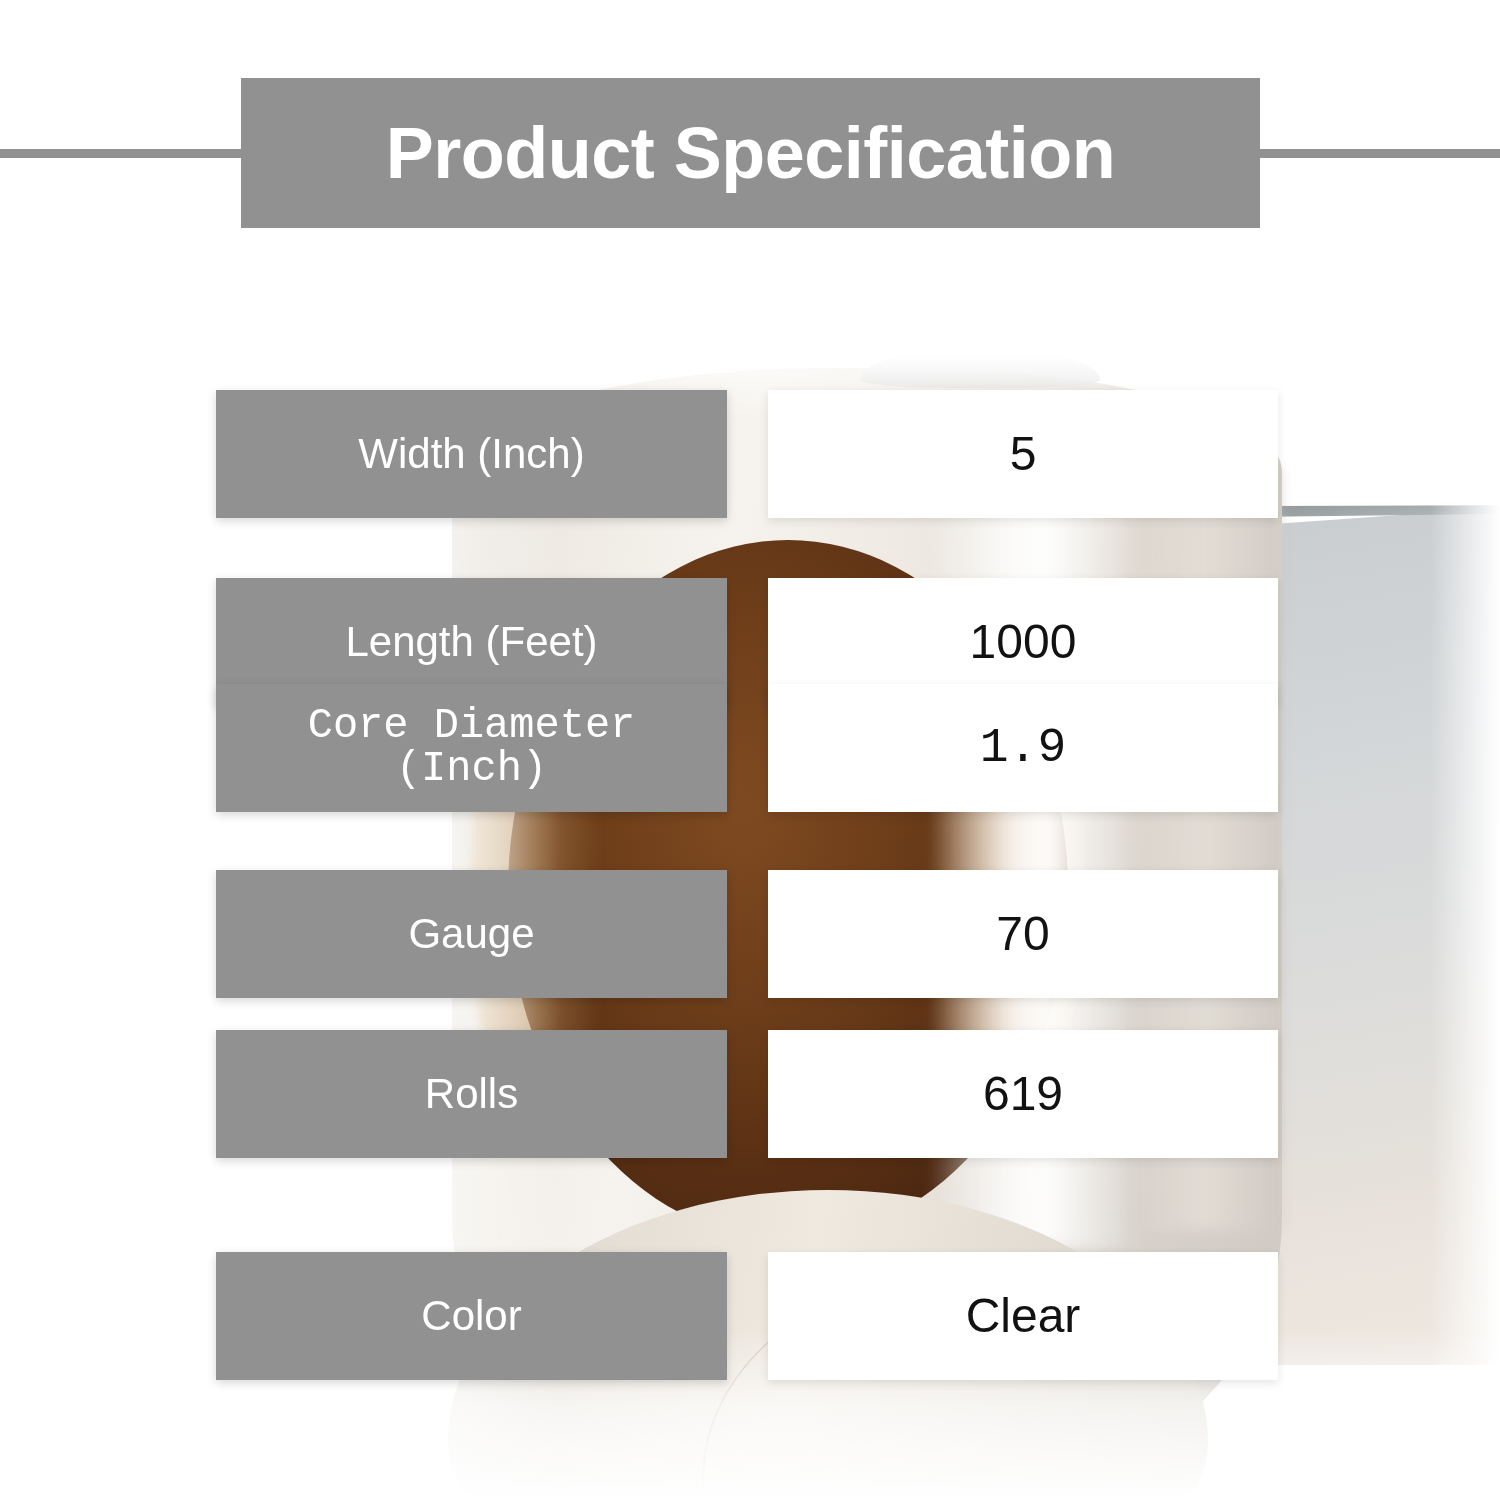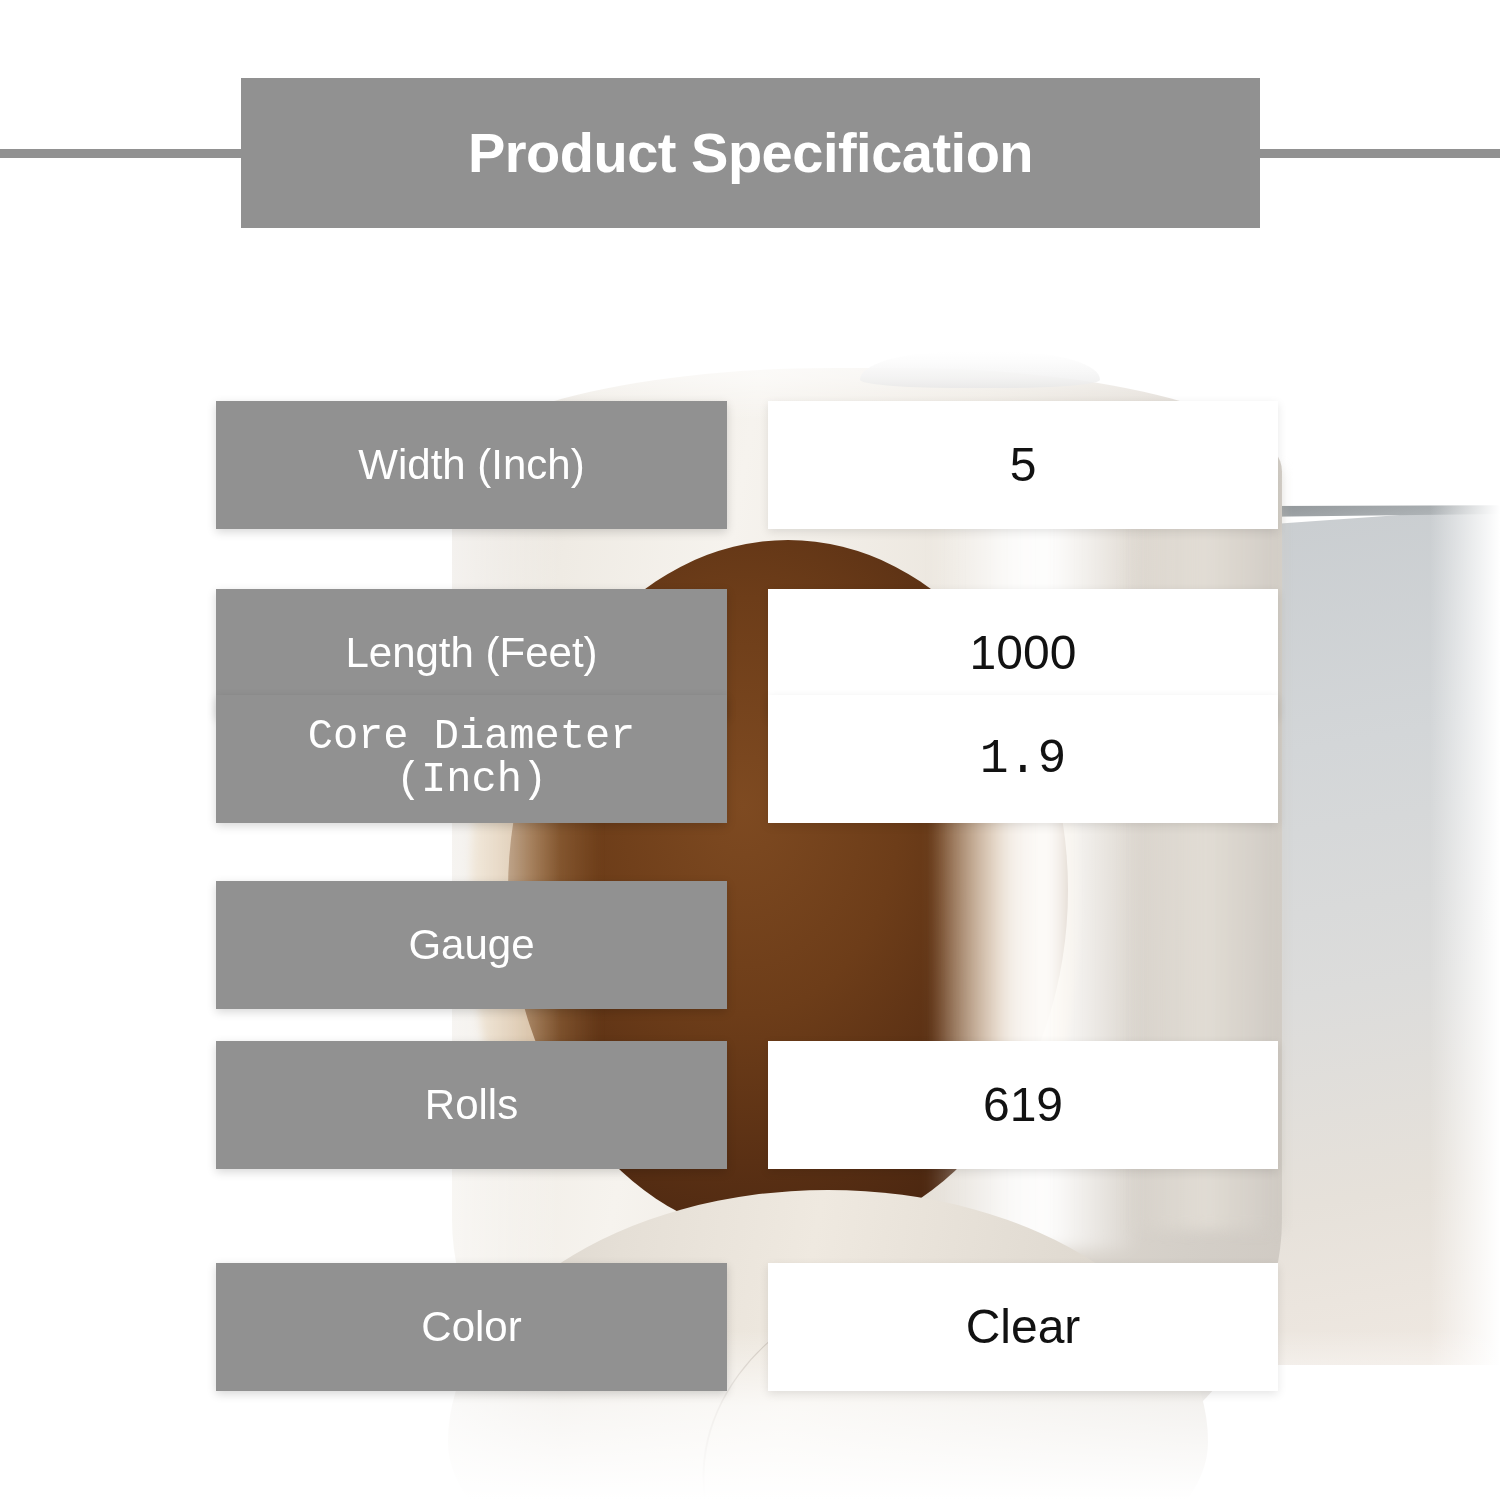--- a/index.html
+++ b/index.html
@@ -125,32 +125,32 @@
     position:absolute;left:0;top:149px;width:1500px;height:9px;
     background:#919191;z-index:1;
   }
   #header-band{
     position:absolute;left:241px;top:78px;width:1019px;height:150px;
     background:#919191;z-index:2;
     display:flex;align-items:center;justify-content:center;
   }
   #header-title{
     color:#ffffff;
-    font-size:56px;
+    font-size:72px;
     font-weight:700;
     letter-spacing:-0.5px;
     line-height:1;
     white-space:nowrap;
   }
 
   
   #spec-table{
     position:absolute;left:0;top:0;width:1500px;height:1500px;z-index:3;
   }
-  .spec-row{position:absolute;left:0;width:1212px;height:128px;margin-top:11px;}
+  .spec-row{position:absolute;left:0;width:1212px;height:128px;}
   .spec-label{
     position:absolute;left:216px;top:0;width:511px;height:128px;
     background:#919191;
     display:flex;align-items:center;justify-content:center;
     box-shadow:0 3px 9px rgba(0,0,0,.16);
   }
   .spec-label-text{
     color:#ffffff;font-size:42px;font-weight:400;line-height:1.02;
     text-align:center;padding:0 14px;
   }
@@ -219,20 +219,23 @@
     </div>
     <div class="spec-value">
       <span class="spec-value-text">1.9</span>
     </div>
   </div>
 
   <div class="spec-row r3">
     <div class="spec-label">
       <span class="spec-label-text">Gauge</span>
     </div>
+    <div class="spec-value">
+      <span class="spec-value-text">70</span>
+    </div>
   </div>
 
   <div class="spec-row r4">
     <div class="spec-label">
       <span class="spec-label-text">Rolls</span>
     </div>
     <div class="spec-value">
       <span class="spec-value-text">619</span>
     </div>
   </div>

